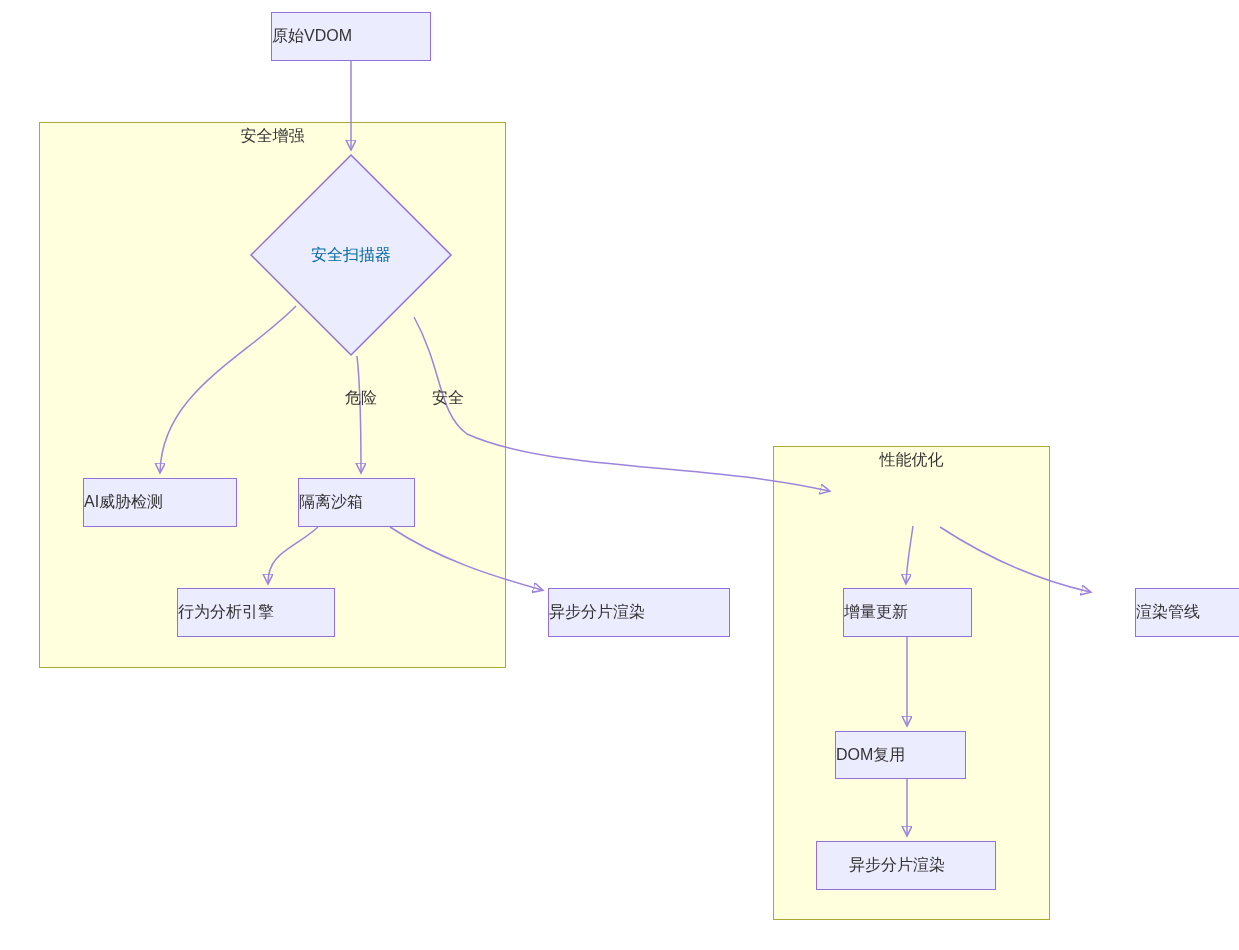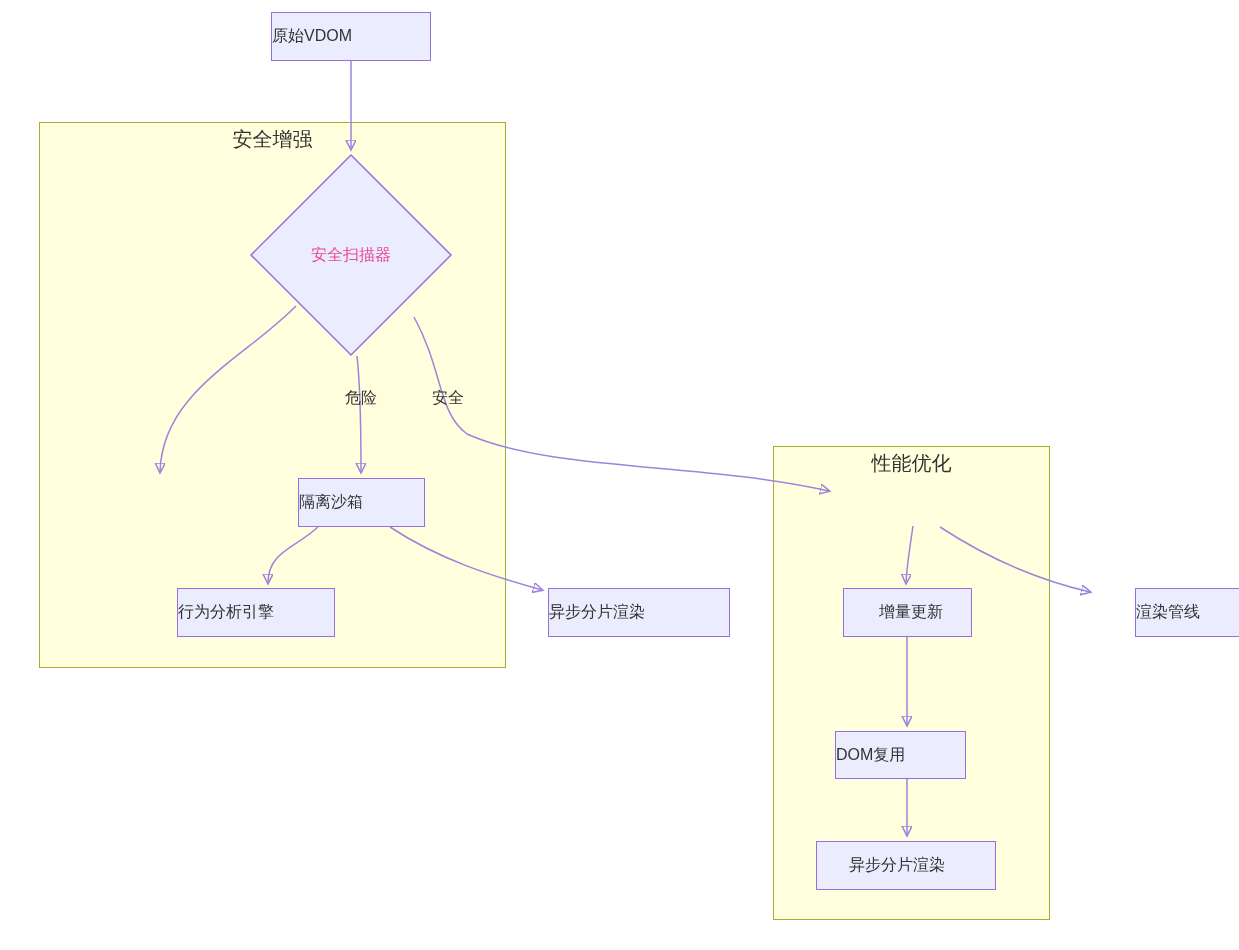--- a/index.html
+++ b/index.html
@@ -14,21 +14,21 @@
   .cluster{
     position:absolute;
     background:#FFFFDE;
     border:1px solid #AAAA33;
     box-sizing:border-box;
   }
   .cluster-label{
     position:absolute;
     left:50%;top:3px;
     transform:translateX(-50%);
-    font-size:20px;
+    font-size:16px;
     color:#333333;
     white-space:nowrap;
   }
   .edges{
     position:absolute;left:0;top:0;width:1239px;height:950px;
   }
   .edges path{fill:none;stroke:#9C84DC;stroke-width:1.5px;}
   .node{
     position:absolute;
     display:flex;align-items:center;justify-content:flex-start;
@@ -36,21 +36,21 @@
     border:1.5px solid #9370DB;
     box-sizing:border-box;
     font-size:16px;
     color:#333333;
     white-space:nowrap;
     text-align:center;
   }
   .diamond-label{
     position:absolute;
     display:flex;align-items:center;justify-content:center;
-    font-size:16px;color:#ec4899;white-space:nowrap;
+    font-size:16px;color:#0369a1;white-space:nowrap;
   }
   .edge-label{
     position:absolute;
     transform:translate(-50%,-50%);
     font-size:16px;
     color:#333333;
     white-space:nowrap;
     background:transparent;
     padding:0 2px;
     text-align:center;
@@ -90,35 +90,38 @@
   </svg>
 
   <div class="node" style="left:271px;top:12px;width:160px;height:49px;">
     <span>原始VDOM</span>
   </div>
 
   <div class="diamond-label" style="left:251px;top:155px;width:200px;height:200px;">
     <span>安全扫描器</span>
   </div>
 
+  <div class="node" style="left:83px;top:478px;width:154px;height:49px;">
+    <span>AI威胁检测</span>
+  </div>
 
-  <div class="node" style="left:298px;top:478px;width:127px;height:49px;">
+  <div class="node" style="left:298px;top:478px;width:117px;height:49px;">
     <span>隔离沙箱</span>
   </div>
 
   <div class="node" style="left:177px;top:588px;width:158px;height:49px;">
     <span>行为分析引擎</span>
   </div>
 
   <div class="node" style="left:548px;top:588px;width:182px;height:49px;">
     <span>异步分片渲染</span>
   </div>
 
 
-  <div class="node" style="left:843px;top:588px;width:129px;height:49px;padding-left:35px;">
+  <div class="node" style="left:843px;top:588px;width:129px;height:49px;">
     <span>增量更新</span>
   </div>
 
   <div class="node" style="left:835px;top:731px;width:131px;height:48px;">
     <span>DOM复用</span>
   </div>
 
   <div class="node" style="left:816px;top:841px;width:180px;height:49px;padding-left:32px;">
     <span>异步分片渲染</span>
   </div>

